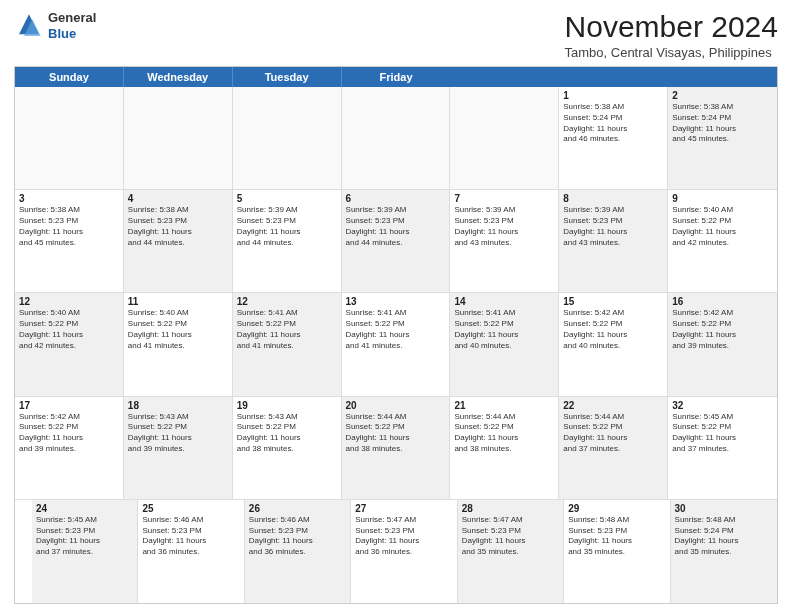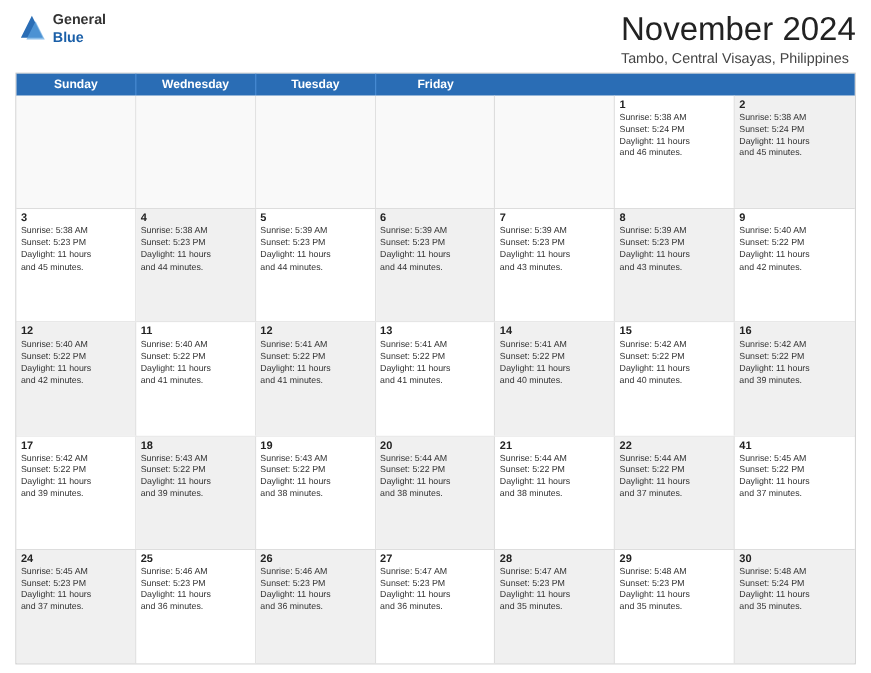--- a/index.html
+++ b/index.html
@@ -75,21 +75,21 @@
     .cal-body {
       flex: 1;
       display: grid;
       grid-template-rows: repeat(5, 1fr);
     }
     .cal-row {
       display: grid;
       grid-template-columns: repeat(7, 1fr);
       border-bottom: 1px solid #ddd;
     }
-    .cal-row:last-child { border-bottom: none; }
+    .cal-row:last-child { border-bottom: none; padding-left: 17px; }
     .cal-cell {
       border-right: 1px solid #ddd;
       padding: 3px 4px;
       font-size: 8.5px;
       color: #333;
       background: #fff;
       vertical-align: top;
       min-height: 0;
     }
     .cal-cell:last-child { border-right: none; }
@@ -297,21 +297,21 @@
 and 38 minutes.</div>
           </div>
           <div class="cal-cell shaded">
             <span class="day-num">22</span>
             <div class="day-info" style="white-space: pre-line;">Sunrise: 5:44 AM
 Sunset: 5:22 PM
 Daylight: 11 hours
 and 37 minutes.</div>
           </div>
           <div class="cal-cell">
-            <span class="day-num">41</span>
+            <span class="day-num">32</span>
             <div class="day-info" style="white-space: pre-line;">Sunrise: 5:45 AM
 Sunset: 5:22 PM
 Daylight: 11 hours
 and 37 minutes.</div>
           </div>
         </div>
         <div class="cal-row">
           <div class="cal-cell shaded">
             <span class="day-num">24</span>
             <div class="day-info" style="white-space: pre-line;">Sunrise: 5:45 AM

